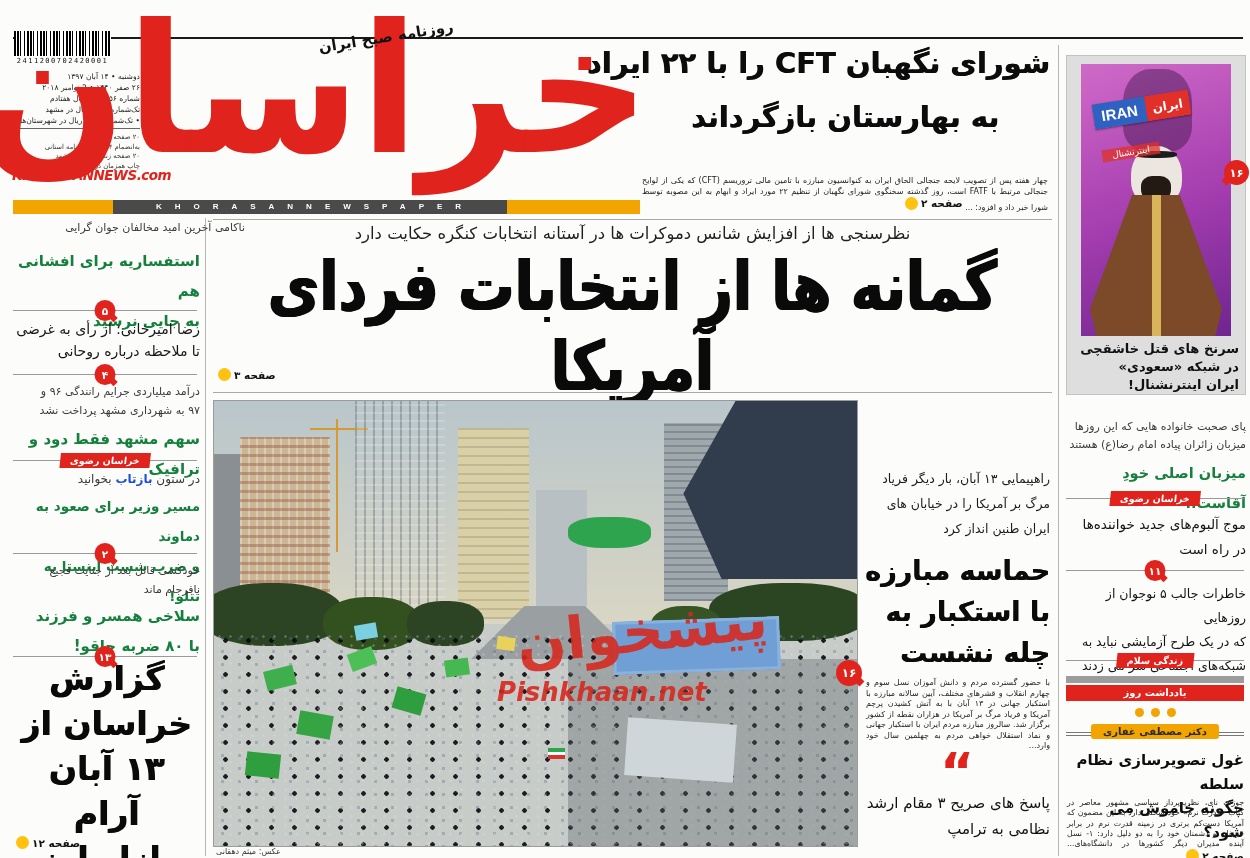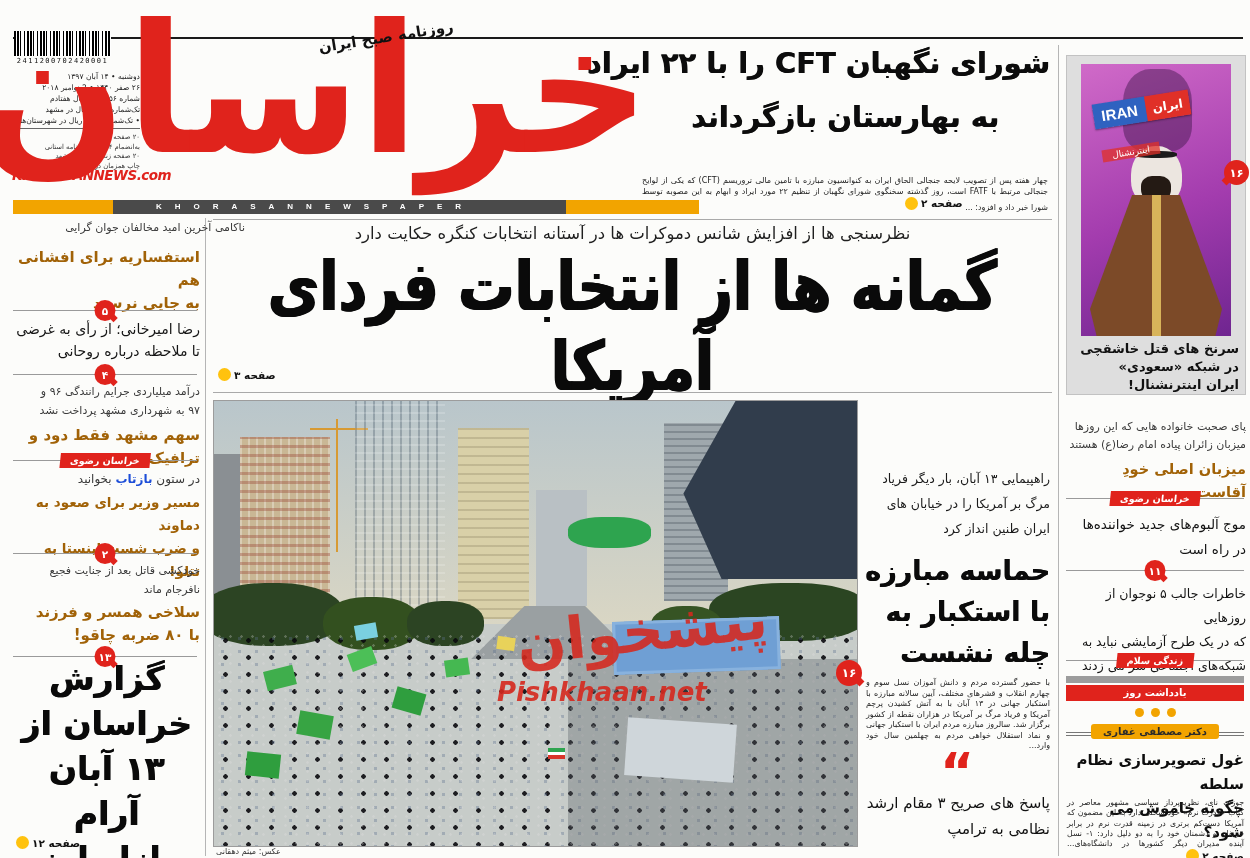--- a/index.html
+++ b/index.html
@@ -17,21 +17,21 @@
     font-family:"DejaVu Sans Mono",monospace;font-size:7px;letter-spacing:1.5px;color:#111;}
   .dateline{position:absolute;left:8px;top:71px;width:132px;font-size:7.6px;line-height:11px;color:#222;text-align:right;}
   .pagesinfo{position:absolute;left:8px;top:133px;width:132px;font-size:6.8px;line-height:9.5px;color:#333;text-align:right;}
   .site{position:absolute;left:12px;top:167px;width:150px;direction:ltr;text-align:left;
     color:#e0231c;font-size:13.5px;font-weight:bold;font-style:italic;letter-spacing:-0.5px;}
   .logo{position:absolute;left:105px;top:-22px;width:545px;height:225px;line-height:225px;text-align:center;
     color:#e0231c;font-size:172px;font-weight:bold;transform:scaleY(1.04);}
   .tagline{position:absolute;left:318px;top:28px;font-size:15px;font-weight:bold;color:#111;transform:rotate(-9deg);}
 
   
-  .bbar{position:absolute;left:13px;top:200px;width:686px;height:14px;background:#4a4a4a;}
+  .bbar{position:absolute;left:13px;top:200px;width:627px;height:14px;background:#4a4a4a;}
   .bbar .y1{position:absolute;left:0;top:0;width:100px;height:14px;background:#f2a400;}
   .bbar .y2{position:absolute;right:0;top:0;width:133px;height:14px;background:#f2a400;}
   .bbar .letters{position:absolute;left:108px;top:2px;width:388px;direction:ltr;text-align:center;
     color:#fff;font-family:"Liberation Sans",sans-serif;font-size:8px;font-weight:bold;letter-spacing:13px;}
 
   
   .ts-h{position:absolute;left:640px;width:410px;text-align:center;font-weight:bold;color:#0c0c0c;
     font-size:29px;white-space:nowrap;text-shadow:0.6px 0 currentColor;}
   .ts-sub{position:absolute;left:640px;top:155px;width:410px;text-align:right;color:#8c8c8c;font-size:13px;white-space:nowrap;}
   .ts-body{position:absolute;left:642px;top:176px;width:406px;font-size:8px;line-height:10.5px;
@@ -42,21 +42,21 @@
   .lead-h{position:absolute;left:215px;top:247px;width:835px;text-align:center;font-weight:bold;color:#0a0a0a;
     font-size:56px;transform:scaleY(1.22);transform-origin:top center;text-shadow:0.9px 0 currentColor,-0.9px 0 currentColor;}
   .pref{display:inline-flex;align-items:center;gap:3px;direction:ltr;}
   .pac{display:inline-block;width:13px;height:13px;border-radius:50%;background:#ffc20e;
     background-image:conic-gradient(from 235deg,#ffc20e 0 300deg,rgba(255,255,255,0) 300deg 360deg);}
   .pref b{font-size:10.5px;color:#111;}
 
   
   .lc{width:187px;text-align:right;}
   .kick{font-size:11px;line-height:19px;color:#3a3a3a;}
-  .t-bold{font-size:13.5px;line-height:23px;font-weight:bold;color:#a16207;}
+  .t-bold{font-size:13.5px;line-height:30px;font-weight:bold;color:#15803d;}
   .t-plain{font-size:14px;line-height:22px;color:#141414;}
   .sep{position:absolute;height:22px;}
   .sep i{position:absolute;left:0;right:0;top:10px;height:1px;background:#9a9a9a;}
   .badge{position:absolute;left:50%;top:0;transform:translateX(-50%);width:21px;height:21px;border-radius:50%;
     background:#e0231c;color:#fff;font-size:10.5px;font-weight:bold;display:flex;align-items:center;justify-content:center;font-style:normal;}
   .badge::after{content:"";position:absolute;right:-1px;bottom:0;width:6px;height:6px;background:#e0231c;transform:rotate(45deg);}
   .tagchip{position:absolute;left:50%;top:3px;transform:translateX(-50%) skewX(-6deg);background:#e0231c;color:#fff;
     font-size:9.5px;font-weight:bold;padding:2px 10px;white-space:nowrap;}
   .big-left{position:absolute;left:13px;top:656px;width:187px;text-align:center;font-weight:bold;color:#0a0a0a;
     font-size:33px;line-height:45px;text-shadow:0.7px 0 currentColor;}

